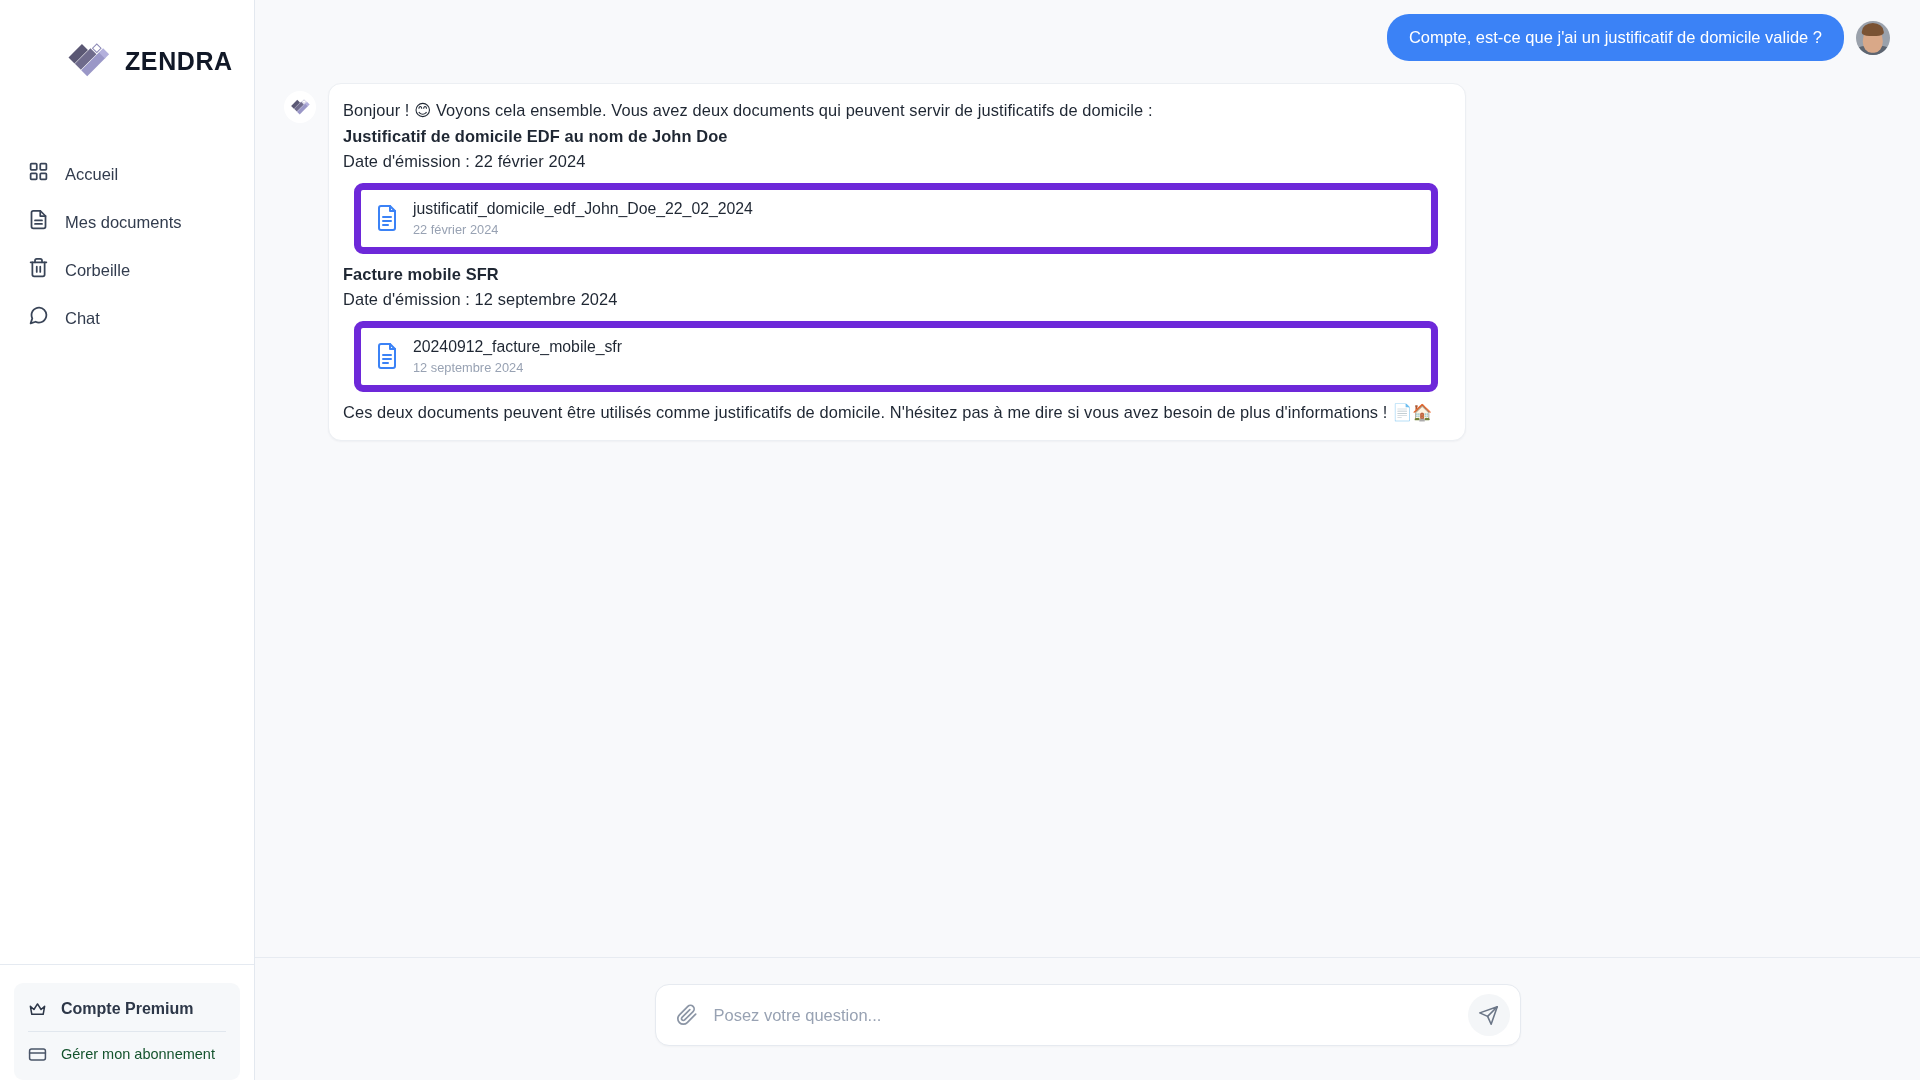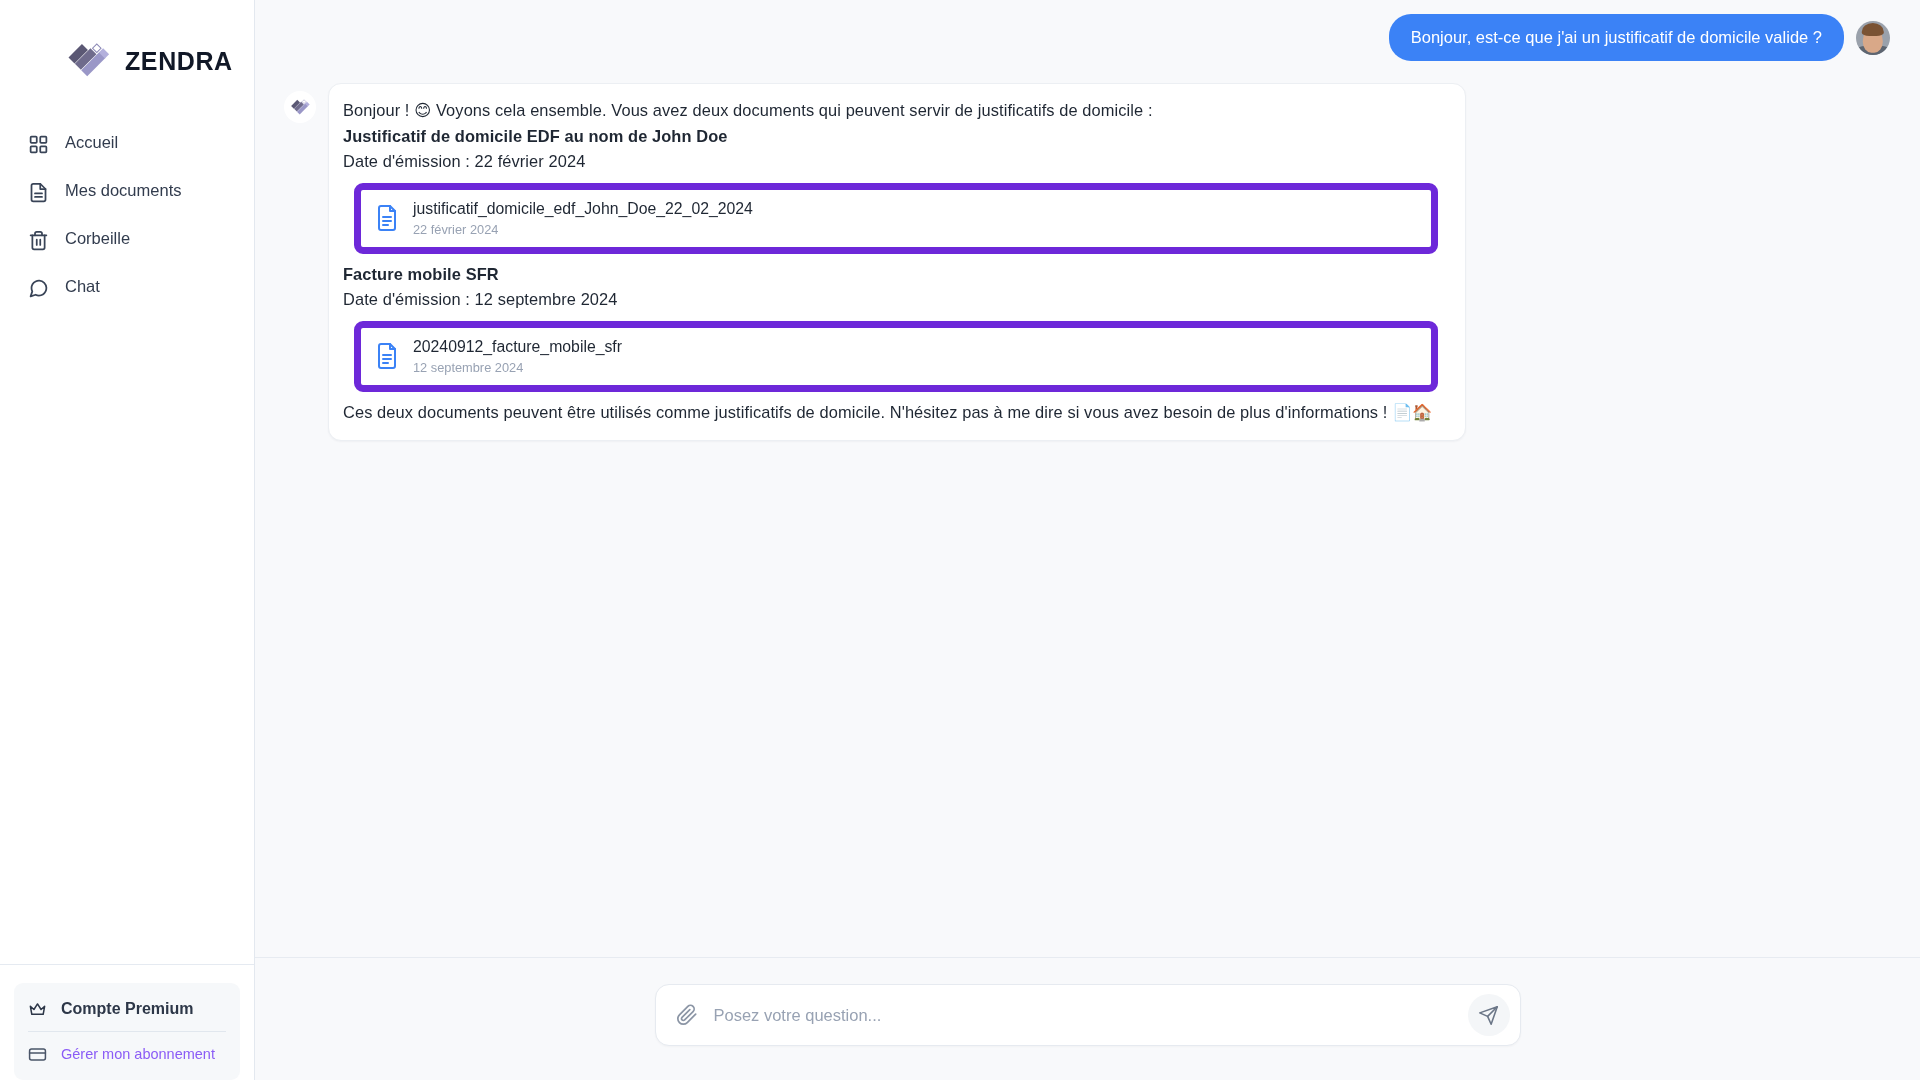--- a/index.html
+++ b/index.html
@@ -47,21 +47,21 @@
     color: #111827;
   }
 
   .nav {
     margin-top: 38px;
     display: flex;
     flex-direction: column;
   }
   .nav-item {
     display: flex;
-    align-items: flex-start;
+    align-items: flex-end;
     gap: 16px;
     padding: 0 0 0 28px;
     height: 48px;
     color: #394457;
     cursor: pointer;
   }
   .nav-item .nav-icon {
     width: 21px; height: 21px;
     flex: 0 0 21px;
     display: flex; align-items: center; justify-content: center;
@@ -87,21 +87,21 @@
     display: flex;
     align-items: center;
     gap: 14px;
     padding: 0 14px;
     height: 44px;
     cursor: pointer;
   }
   .premium-row .p-icon { width: 19px; height: 19px; flex: 0 0 19px; display:flex; align-items:center; justify-content:center;}
   .premium-row .p-icon svg { width: 19px; height: 19px; display:block; }
   .premium-title { font-size: 16px; font-weight: bold; color: #2d3748; }
-  .premium-sub { font-size: 14.5px; color: #8b5cf6; }
+  .premium-sub { font-size: 14.5px; color: #14532d; }
   .premium-sep { height: 1px; background: #e1e7ee; margin: 0 14px; }
 
   .user-row {
     display: flex;
     align-items: center;
     gap: 15px;
     padding: 0 0 0 16px;
     height: 62px;
     margin-top: 16px;
     margin-bottom: 12px;
@@ -384,21 +384,21 @@
     </div>
 
 
   </aside>
 
   <main class="main">
 
     <div class="chat-scroll">
 
       <div class="row-user">
-        <div class="bubble-user">Bonjour, est-ce que j'ai un justificatif de domicile valide ?</div>
+        <div class="bubble-user">Compte, est-ce que j'ai un justificatif de domicile valide ?</div>
         <span class="avatar md">
           <span class="body"></span>
             <span class="face"></span>
             <span class="hair"></span>
         </span>
       </div>
 
       <div class="row-bot">
 
         <span class="bot-avatar">

